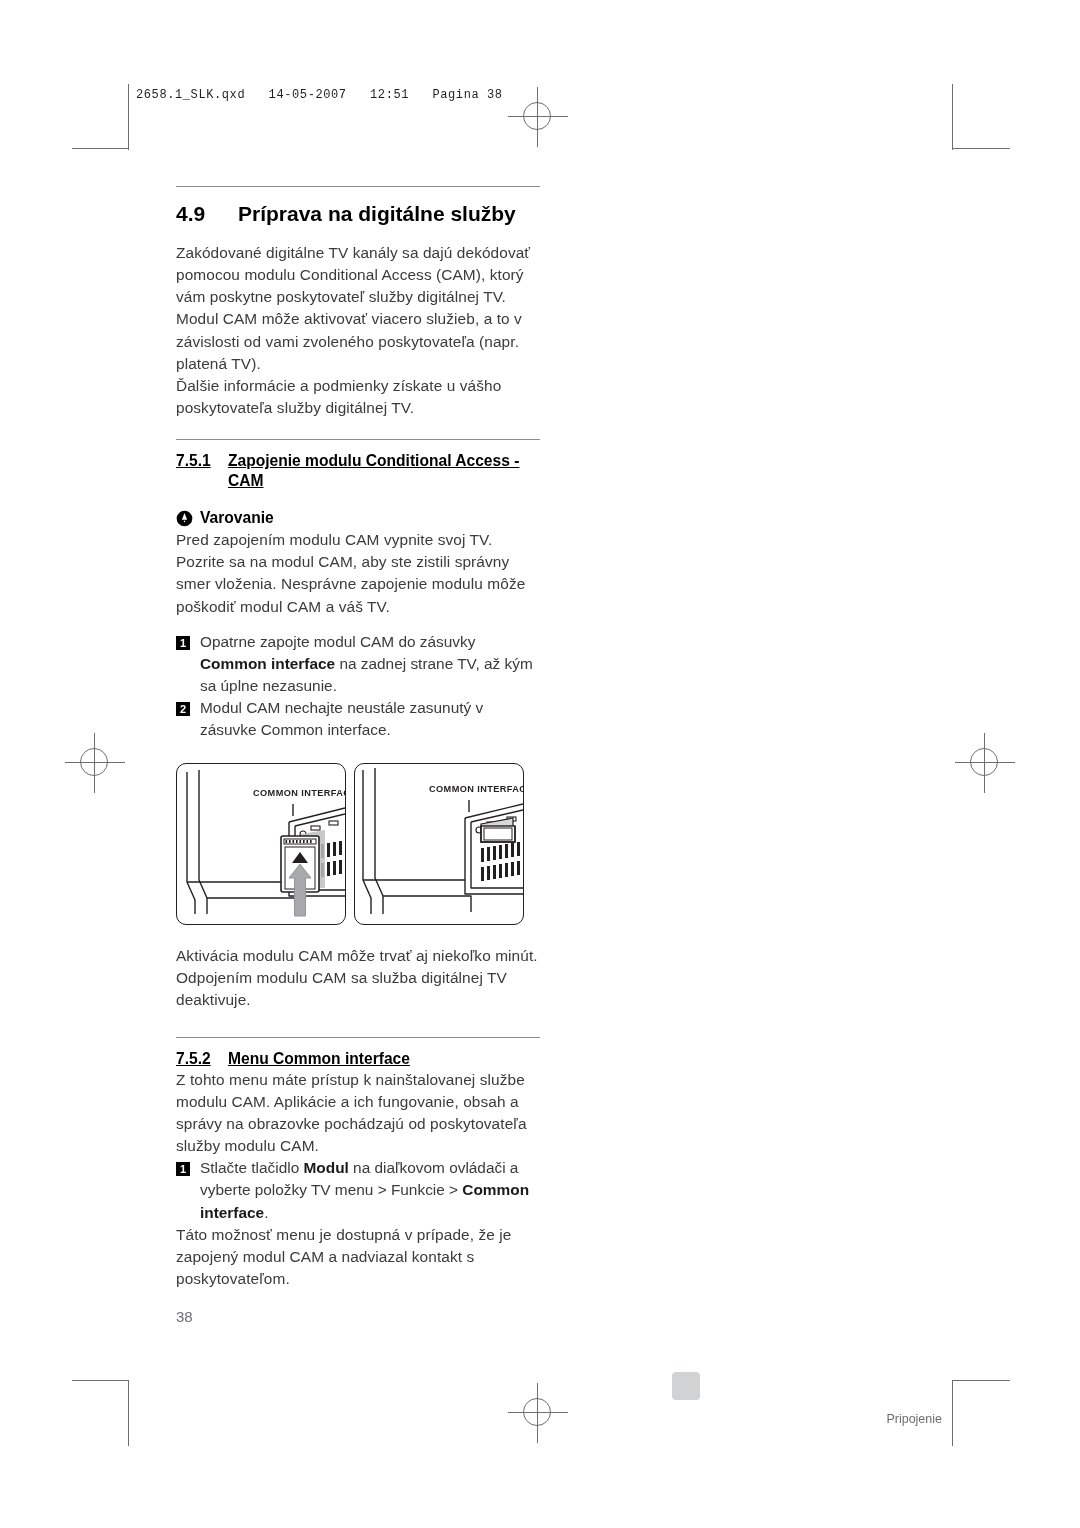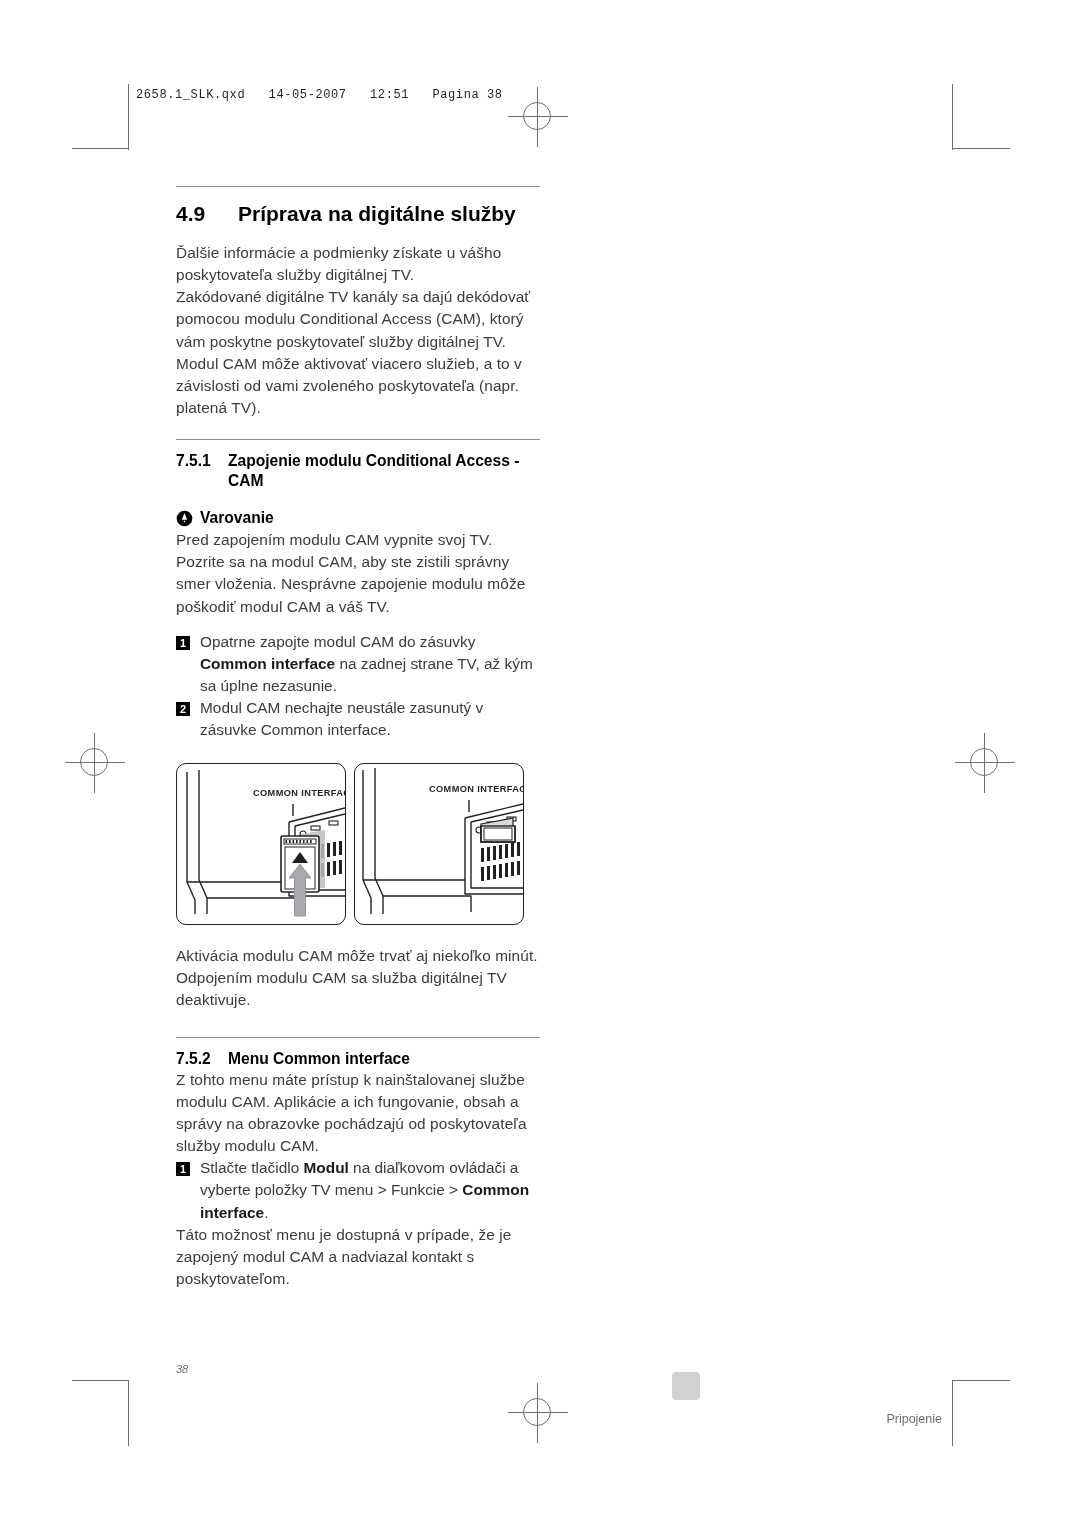--- a/index.html
+++ b/index.html
@@ -106,20 +106,21 @@
   .gap-md { height: 20px; }
   .gap-lg { height: 26px; }
 
   h2.subsec {
     font-size: 15.6px;
     font-weight: bold;
     color: #000;
     margin: 11px 0 0 0;
     line-height: 1.26;
     display: flex;
+    text-decoration: underline;
   }
   h2.subsec .num { width: 52px; flex: none; }
   h2.subsec .label { flex: 1; }
 
   .warn-head {
     display: flex;
     align-items: center;
     gap: 7px;
     margin-top: 19px;
     margin-bottom: 2px;
@@ -188,24 +189,23 @@
     box-sizing: border-box;
     overflow: hidden;
     background: #fff;
   }
   .fig-panel svg { display: block; }
 
   
   .footer-page {
     position: absolute;
     left: 176px;
-    top: 1363px;
-    font-size: 11px;
+    top: 1308px;
+    font-size: 15px;
     color: #6d6e71;
-    font-style: italic;
   }
   .footer-chapter {
     position: absolute;
     right: 138px;
     top: 1412px;
     font-size: 12.5px;
     color: #6d6e71;
   }
 </style>
 </head>
@@ -247,22 +247,22 @@
 
 <div class="column">
 
   <div class="rule"></div>
 
   <h1 class="sec-title">
     <span class="num">4.9</span>
     <span class="label">Príprava na digitálne služby</span>
   </h1>
 
+  <p class="body">Zakódované digitálne TV kanály sa dajú dekódovať pomocou modulu Conditional Access (CAM), ktorý vám poskytne poskytovateľ služby digitálnej TV. Modul CAM môže aktivovať viacero služieb, a to v závislosti od vami zvoleného poskytovateľa (napr. platená TV).</p>
   <p class="body">Ďalšie informácie a podmienky získate u vášho poskytovateľa služby digitálnej TV.</p>
-  <p class="body">Zakódované digitálne TV kanály sa dajú dekódovať pomocou modulu Conditional Access (CAM), ktorý vám poskytne poskytovateľ služby digitálnej TV. Modul CAM môže aktivovať viacero služieb, a to v závislosti od vami zvoleného poskytovateľa (napr. platená TV).</p>
 
   <div class="gap-md"></div>
   <div class="rule"></div>
 
   <h2 class="subsec">
     <span class="num">7.5.1</span>
     <span class="label">Zapojenie modulu Conditional Access - CAM</span>
   </h2>
 
   <div class="warn-head">

